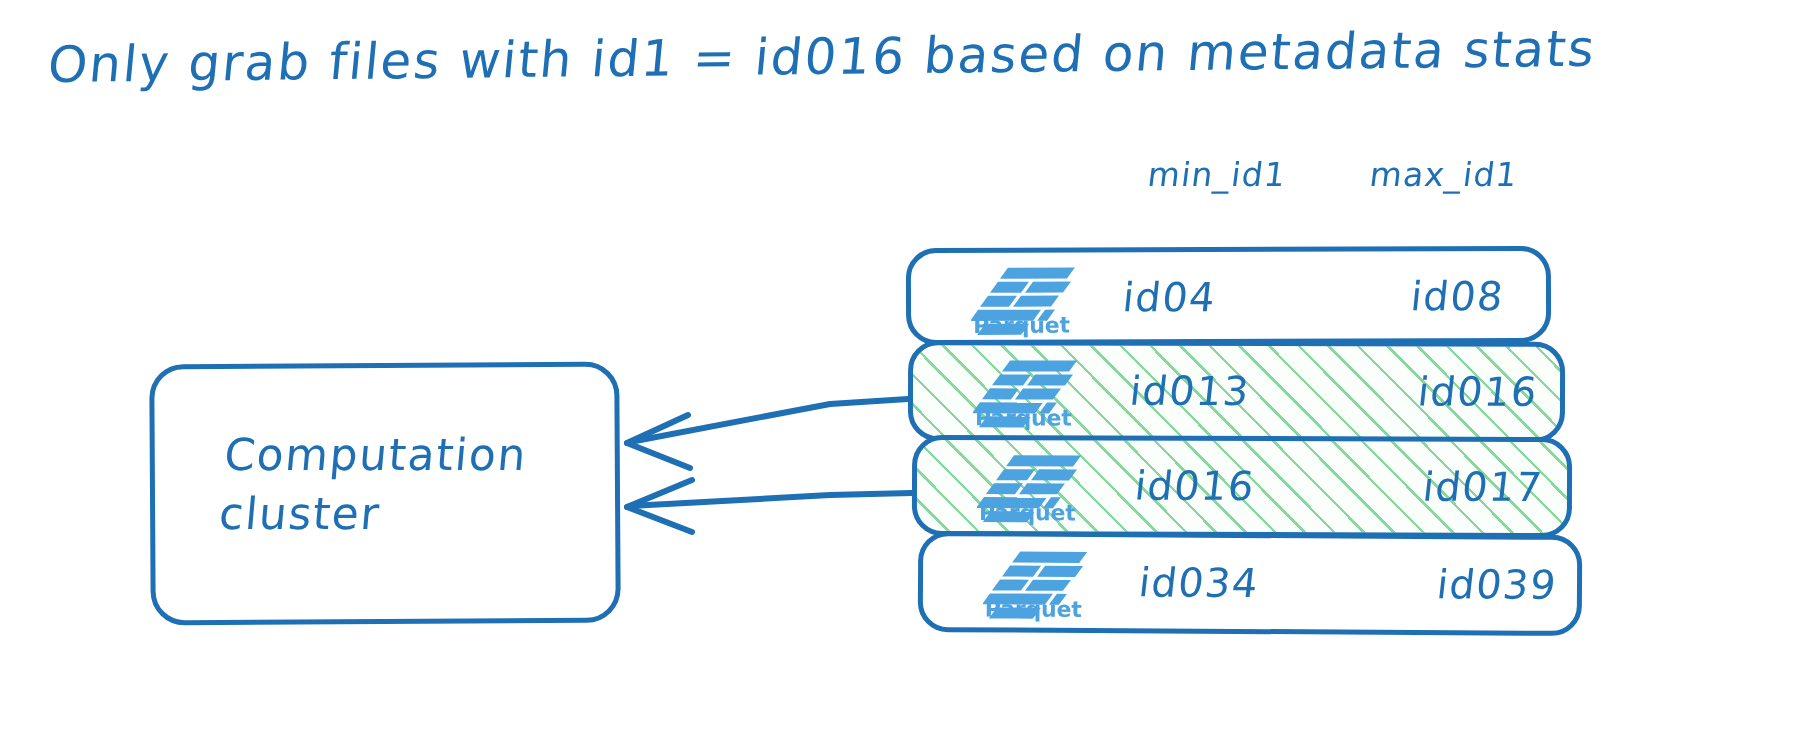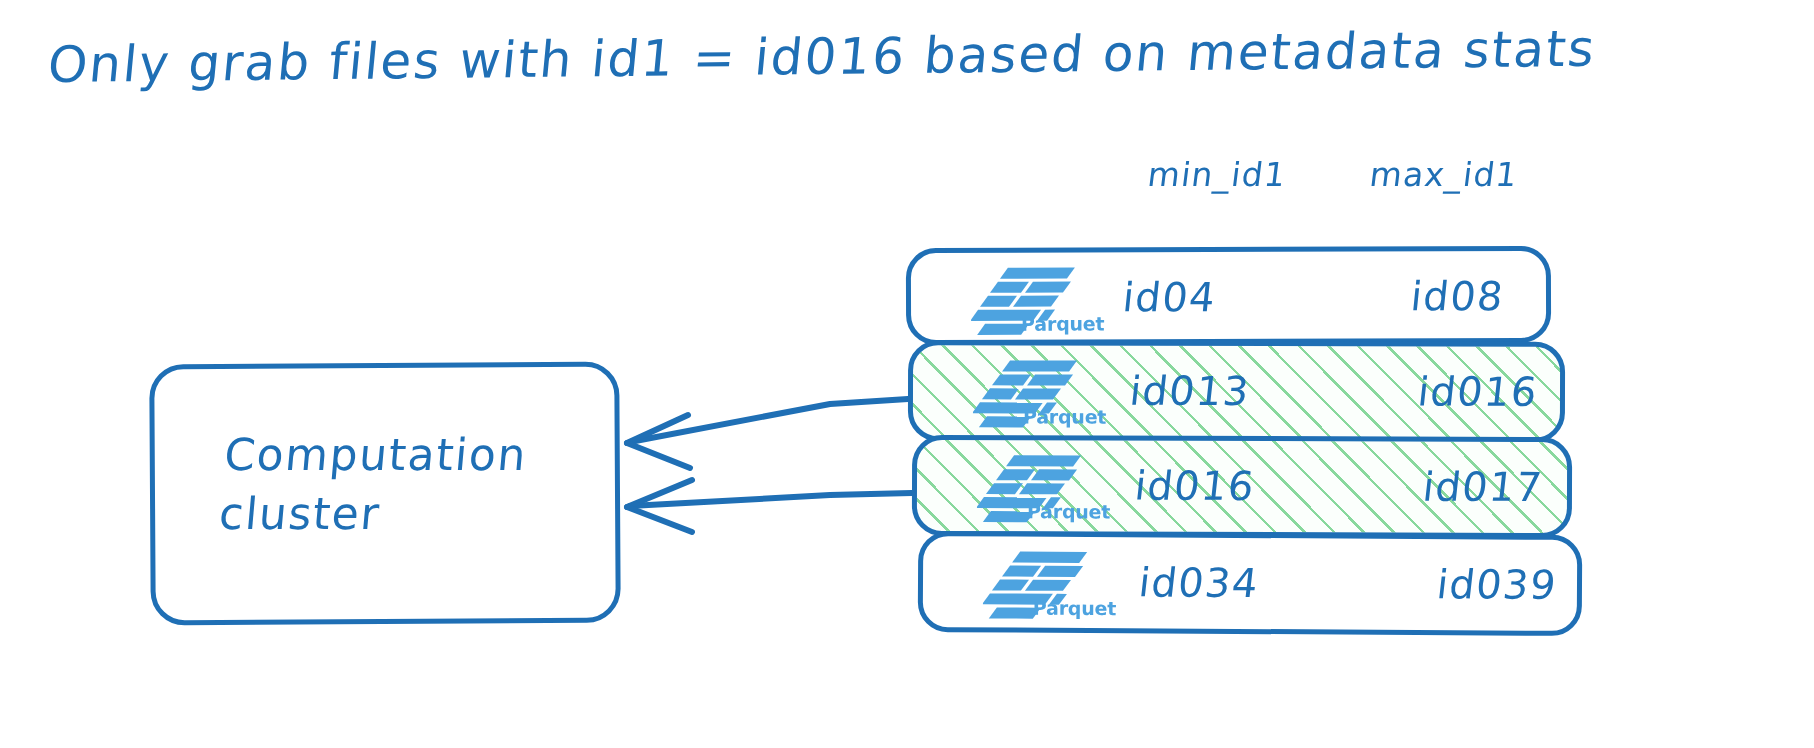--- a/index.html
+++ b/index.html
@@ -112,25 +112,24 @@
     top: 9px;
     width: 112px;
     height: 82px;
   }
   .parquet-logo svg { display: block; }
   .parquet-word {
     position: absolute;
     left: 62px;
     top: 60px;
     font-family: "DejaVu Sans", sans-serif;
-    font-size: 19px;
+    font-size: 22px;
     font-weight: bold;
     color: #4da3e0;
     letter-spacing: -0.2px;
-    margin-left: 48px;
   }
 
   
   .cell {
     position: absolute;
     font-size: 40px;
     color: #1f6fb5;
     letter-spacing: 1.4px;
     transform: skewX(-6deg);
     white-space: nowrap;

